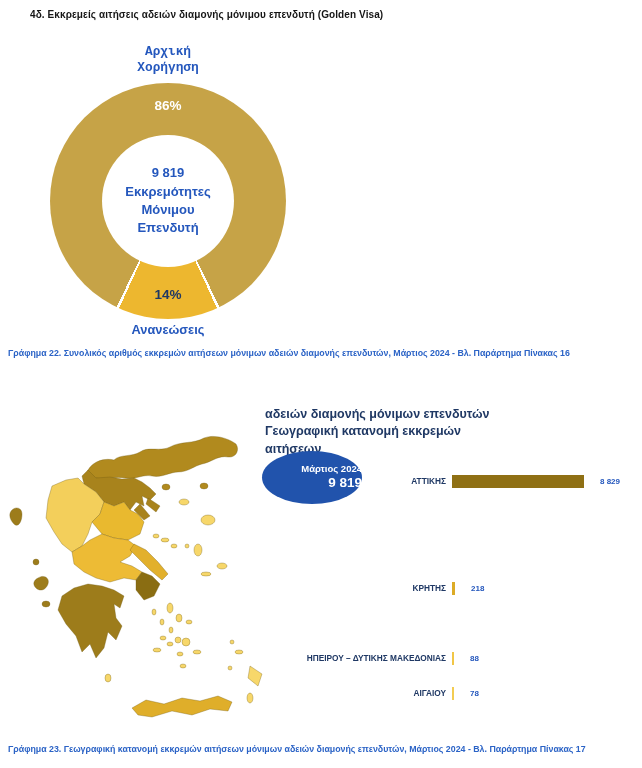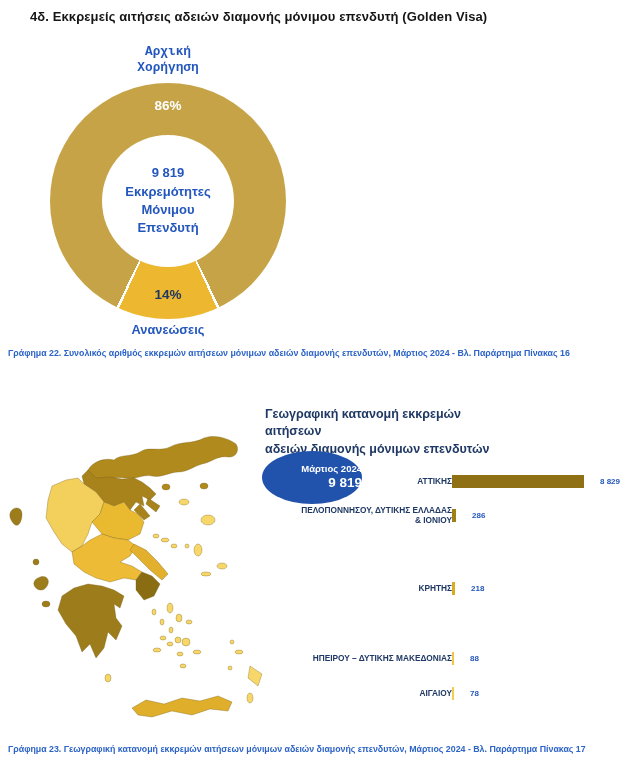--- a/index.html
+++ b/index.html
@@ -3,21 +3,21 @@
 <meta charset="utf-8">
 <style>
   * { margin:0; padding:0; box-sizing:border-box; }
   html,body { background:#ffffff; }
   body { font-family:"Liberation Sans","DejaVu Sans",sans-serif; }
   .page {
     position:relative; width:642px; height:768px; background:#ffffff;
     overflow:hidden;
   }
   .page-title {
-    position:absolute; left:30px; top:9px; font-size:13px; font-weight:bold;
+    position:absolute; left:30px; top:9px; font-size:10px; font-weight:bold;
     color:#151515; letter-spacing:.1px;
   }
   
   .donut-top-label {
     position:absolute; left:68px; top:44px; width:200px; text-align:center;
     color:#2457BD; font-weight:bold; font-size:12.8px; line-height:1.28; white-space:pre-line;font-family:Liberation Mono, monospace;
   }
   .donut { position:absolute; left:50px; top:83px; width:236px; height:236px; border-radius:50%; }
   .donut-hole {
     position:absolute; left:52px; top:52px; width:132px; height:132px;
@@ -62,21 +62,21 @@
     display:flex; flex-direction:column; align-items:flex-end; justify-content:center;
     color:#ffffff; line-height:1.15;
   }
   .geo-badge .badge-period { font-size:9.5px; font-weight:bold; }
   .geo-badge .badge-total  { font-size:13.5px; font-weight:bold; }
   .geo-row {
     position:absolute; left:300px; width:338px; height:34px;
     display:flex; align-items:center;
   }
   .geo-label {
-    width:152px; text-align:right;
+    width:152px; padding-right:6px; text-align:right;
     color:#1F3864; font-weight:bold; font-size:8.3px; line-height:1.25;
   }
   .geo-bar { height:13px; flex:none; }
   .geo-value { margin-left:16px; color:#2457BD; font-weight:bold; font-size:8px; white-space:nowrap; }
   .map-svg { position:absolute; left:0px; top:430px; }
 </style>
 </head>
 <body>
 
 <div class="page">
@@ -99,22 +99,22 @@
     </div>
     <div class="donut-pct-small">14%</div>
   </div>
 
   <div class="donut-bottom-label">Ανανεώσεις</div>
 
 
   <div class="caption caption-22">Γράφημα 22. Συνολικός αριθμός εκκρεμών αιτήσεων μόνιμων αδειών διαμονής επενδυτών, Μάρτιος 2024 - Βλ. Παράρτημα  Πίνακας 16</div>
 
   <div class="geo-title">
+    <div>αδειών διαμονής μόνιμων επενδυτών</div>
     <div>Γεωγραφική κατανομή εκκρεμών αιτήσεων</div>
-    <div>αδειών διαμονής μόνιμων επενδυτών</div>
   </div>
 
   <div class="geo-badge">
     <div class="badge-period">Μάρτιος 2024</div>
     <div class="badge-total">9 819</div>
   </div>
 
   <svg class="map-svg" width="280" height="300" viewBox="0 0 280 300">
     <g stroke="#6E5A10" stroke-width="0.6" stroke-opacity="0.55" stroke-linejoin="round">
 
@@ -176,25 +176,20 @@
       <path d="M250,236 L262,244 L258,256 L248,248 Z" fill="#F7D76A"></path>
       <ellipse cx="108" cy="248" rx="3" ry="4" fill="#F7D76A"></ellipse>
     </g>
   </svg>
 
   <div class="geo-row" style="top:464px">
     <div class="geo-label">ΑΤΤΙΚΗΣ</div>
     <div class="geo-bar" style="width: 132px; background: rgb(143, 112, 20);"></div>
     <div class="geo-value">8 829</div>
   </div>
-  <div class="geo-row" style="top:498px">
-    <div class="geo-label">ΠΕΛΟΠΟΝΝΗΣΟΥ, ΔΥΤΙΚΗΣ ΕΛΛΑΔΑΣ &amp; ΙΟΝΙΟΥ</div>
-    <div class="geo-bar" style="width: 4px; background: rgb(161, 126, 22);"></div>
-    <div class="geo-value">286</div>
-  </div>
   <div class="geo-row" style="top:571px">
     <div class="geo-label">ΚΡΗΤΗΣ</div>
     <div class="geo-bar" style="width: 3px; background: rgb(220, 171, 38);"></div>
     <div class="geo-value">218</div>
   </div>
   <div class="geo-row" style="top:641px">
     <div class="geo-label">ΗΠΕΙΡΟΥ – ΔΥΤΙΚΗΣ ΜΑΚΕΔΟΝΙΑΣ</div>
     <div class="geo-bar" style="width: 2px; background: rgb(241, 198, 70);"></div>
     <div class="geo-value">88</div>
   </div>

